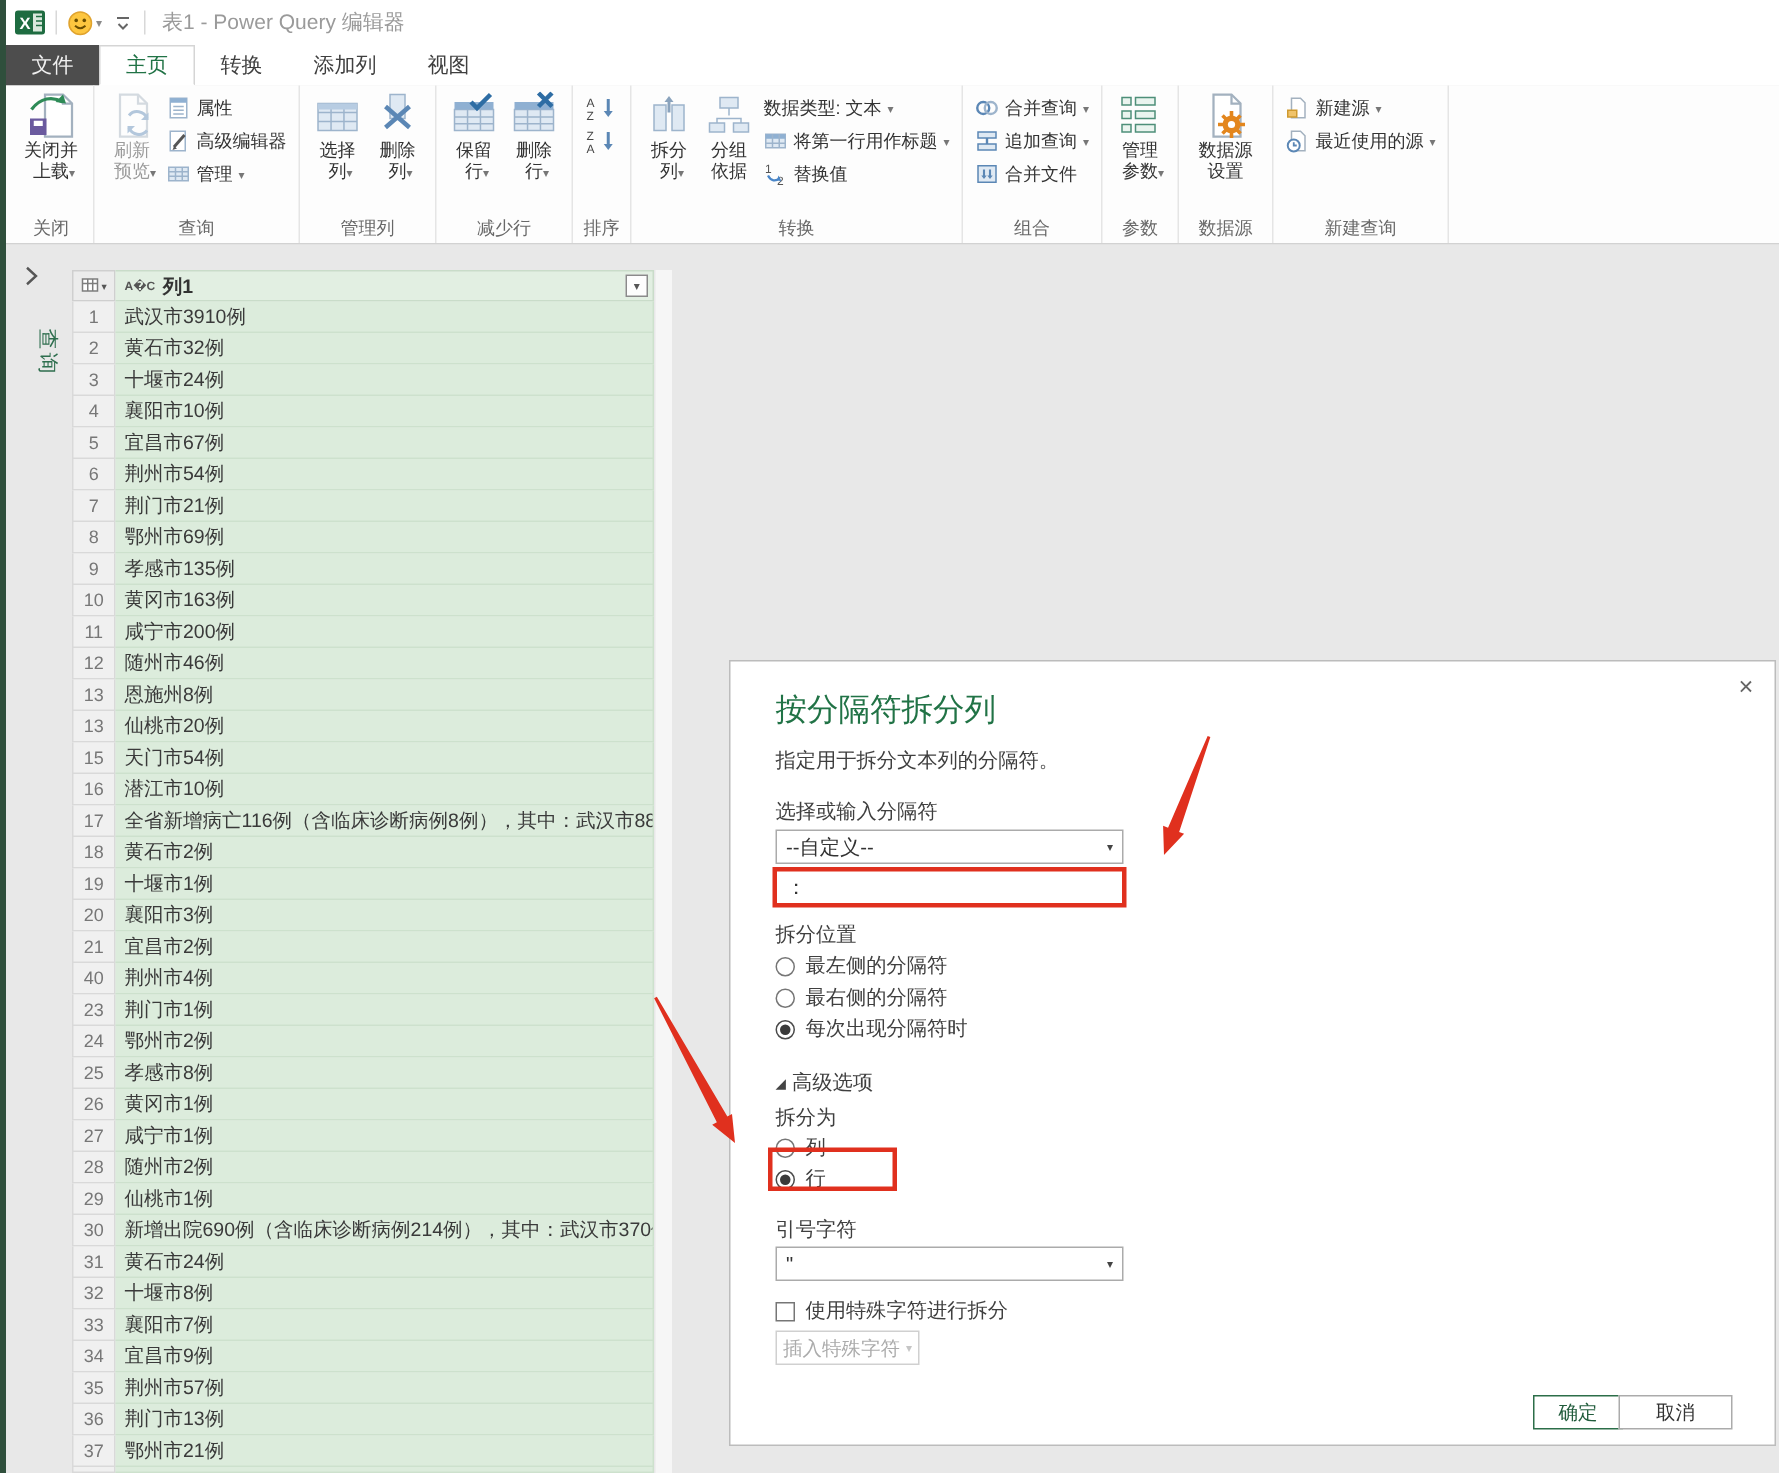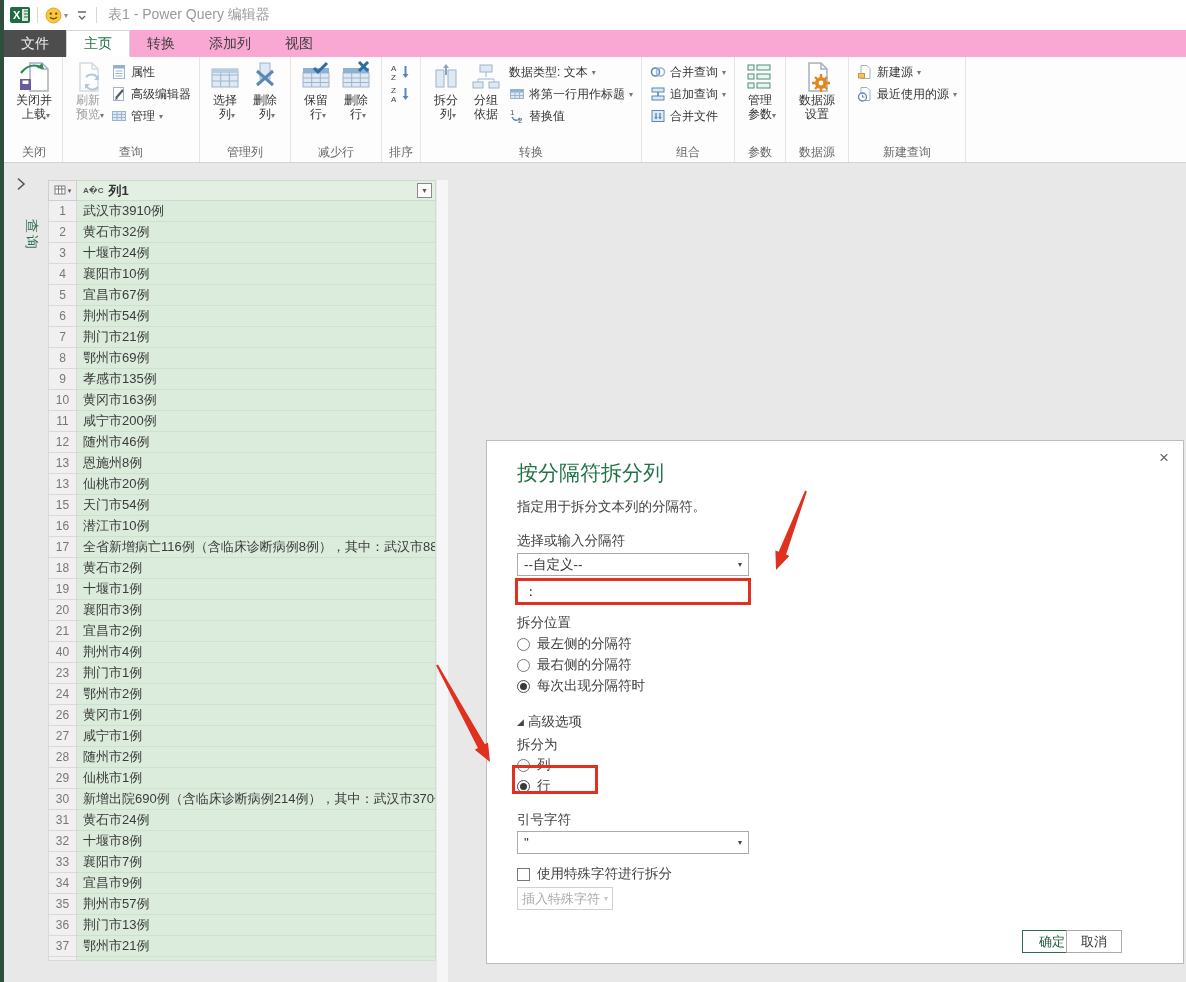--- a/index.html
+++ b/index.html
@@ -10,21 +10,21 @@
   
   .win-edge{left:0;top:0;width:4px;height:982px;background:#2f4f3c;z-index:60}
 
   
   .titlebar{left:0;top:0;width:1186px;height:30px;background:#fff;display:flex;align-items:center;gap:7px;padding-left:10px;box-sizing:border-box}
   .tb-sep{width:1px;height:16px;background:#d8d8d8}
   .tb-title{color:#9a9a9a;font-size:14px;margin-left:4px}
   .tb-caret{font-size:8px;color:#8a8a8a}
 
   
-  .tabstrip{left:0;top:30px;width:1186px;height:27px;background:#f9a8d4;display:flex;align-items:stretch}
+  .tabstrip{left:0;top:30px;width:1186px;height:27px;background:#ffffff;display:flex;align-items:stretch}
   .tab{display:flex;align-items:center;padding:0 17px;font-size:14px;color:#3f3f3f;cursor:default}
   .tab-file{background:#4d4d4d;color:#f0f0f0;margin-left:4px}
   .tab.active{border:1px solid #d5d5d5;border-bottom:1px solid #fff;background:#fff;color:#217346}
 
   
   .ribbon{left:0;top:57px;width:1186px;height:106px;background:#fdfdfd;border-bottom:1px solid #d2d2d2;
           display:flex;align-items:stretch;padding-left:6px;box-sizing:border-box}
   .rgroup{display:flex;flex-direction:column;border-right:1px solid #e5e5e5;padding:3px 5px 0}
   .rg-content{flex:1;display:flex;align-items:flex-start}
   .rg-label{height:19px;line-height:19px;text-align:center;font-size:12px;color:#686868}
@@ -68,21 +68,21 @@
   .custom-input{left:28px;top:137px;box-sizing:border-box;width:236px;height:27px;border:3px solid #e0301e;background:#fff;display:flex;align-items:center;padding:0 6px;color:#333}
   .radio-row{display:flex;align-items:center;gap:7px;height:18px}
   .radio{width:13px;height:13px;box-sizing:border-box;border:1px solid #767676;border-radius:50%;background:#fff;flex:none}
   .radio.sel-r{border-color:#4a4a4a}
   .radio.sel-r::after{content:"";display:block;width:7px;height:7px;margin:2px;border-radius:50%;background:#3a3a3a}
   .tri{display:inline-block;font-size:9px;color:#444;margin-right:4px;transform:translateY(-1px)}
   .chk{width:13px;height:13px;box-sizing:border-box;border:1px solid #767676;background:#fff;flex:none}
   .chk-row{display:flex;align-items:center;gap:7px}
   .btn{box-sizing:border-box;height:23px;display:flex;align-items:center;justify-content:center;background:#fff;font-size:13px;cursor:default}
   .btn-ok{left:535px;top:489px;width:60px;border:1px solid #2c6e49;color:#215c3c}
-  .btn-cancel{left:579px;top:489px;width:56px;border:1px solid #ababab;color:#333}
+  .btn-cancel{left:592px;top:489px;width:76px;border:1px solid #ababab;color:#333}
   .btn-insert{left:30px;top:446px;width:96px;border:1px solid #d0d0d0;color:#ababab;gap:4px}
   .btn-insert .caret{color:#c5c5c5}
 
   
   .annot{left:0;top:0;width:1186px;height:982px;z-index:40;pointer-events:none}
   .redbox-row{left:512px;top:765px;width:86px;height:29px;border:3px solid #e0301e;box-sizing:border-box;z-index:40;pointer-events:none}
 </style>
 </head>
 <body>
 
@@ -537,20 +537,24 @@
       <div class="trow">
         <div class="rownum">23</div>
         <div class="rowval">荆门市1例</div>
       </div>
 
       <div class="trow">
         <div class="rownum">24</div>
         <div class="rowval">鄂州市2例</div>
       </div>
 
+      <div class="trow">
+        <div class="rownum">25</div>
+        <div class="rowval">孝感市8例</div>
+      </div>
 
       <div class="trow">
         <div class="rownum">26</div>
         <div class="rowval">黄冈市1例</div>
       </div>
 
       <div class="trow">
         <div class="rownum">27</div>
         <div class="rowval">咸宁市1例</div>
       </div>

